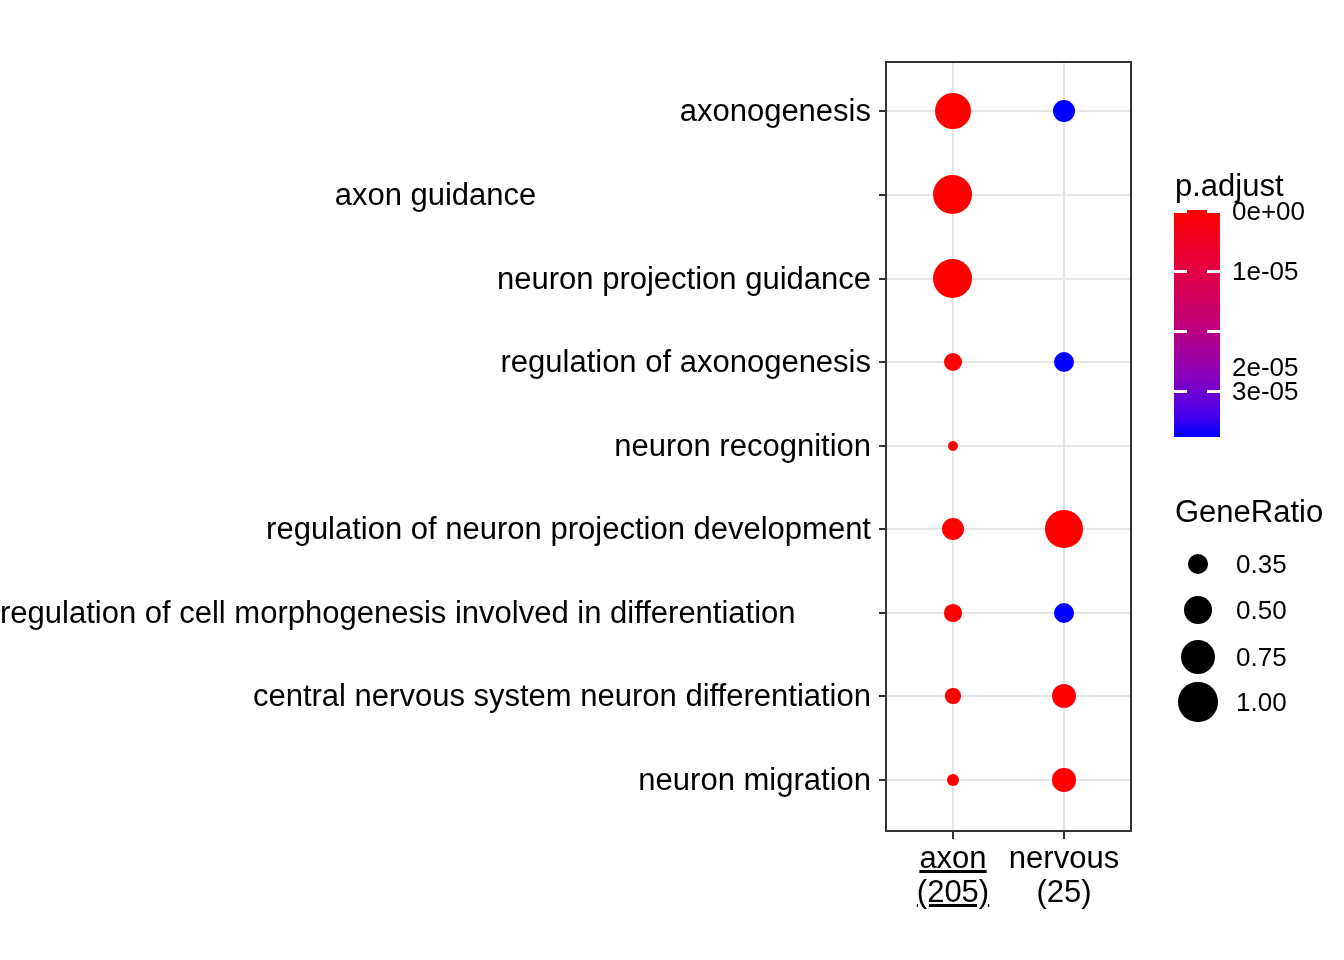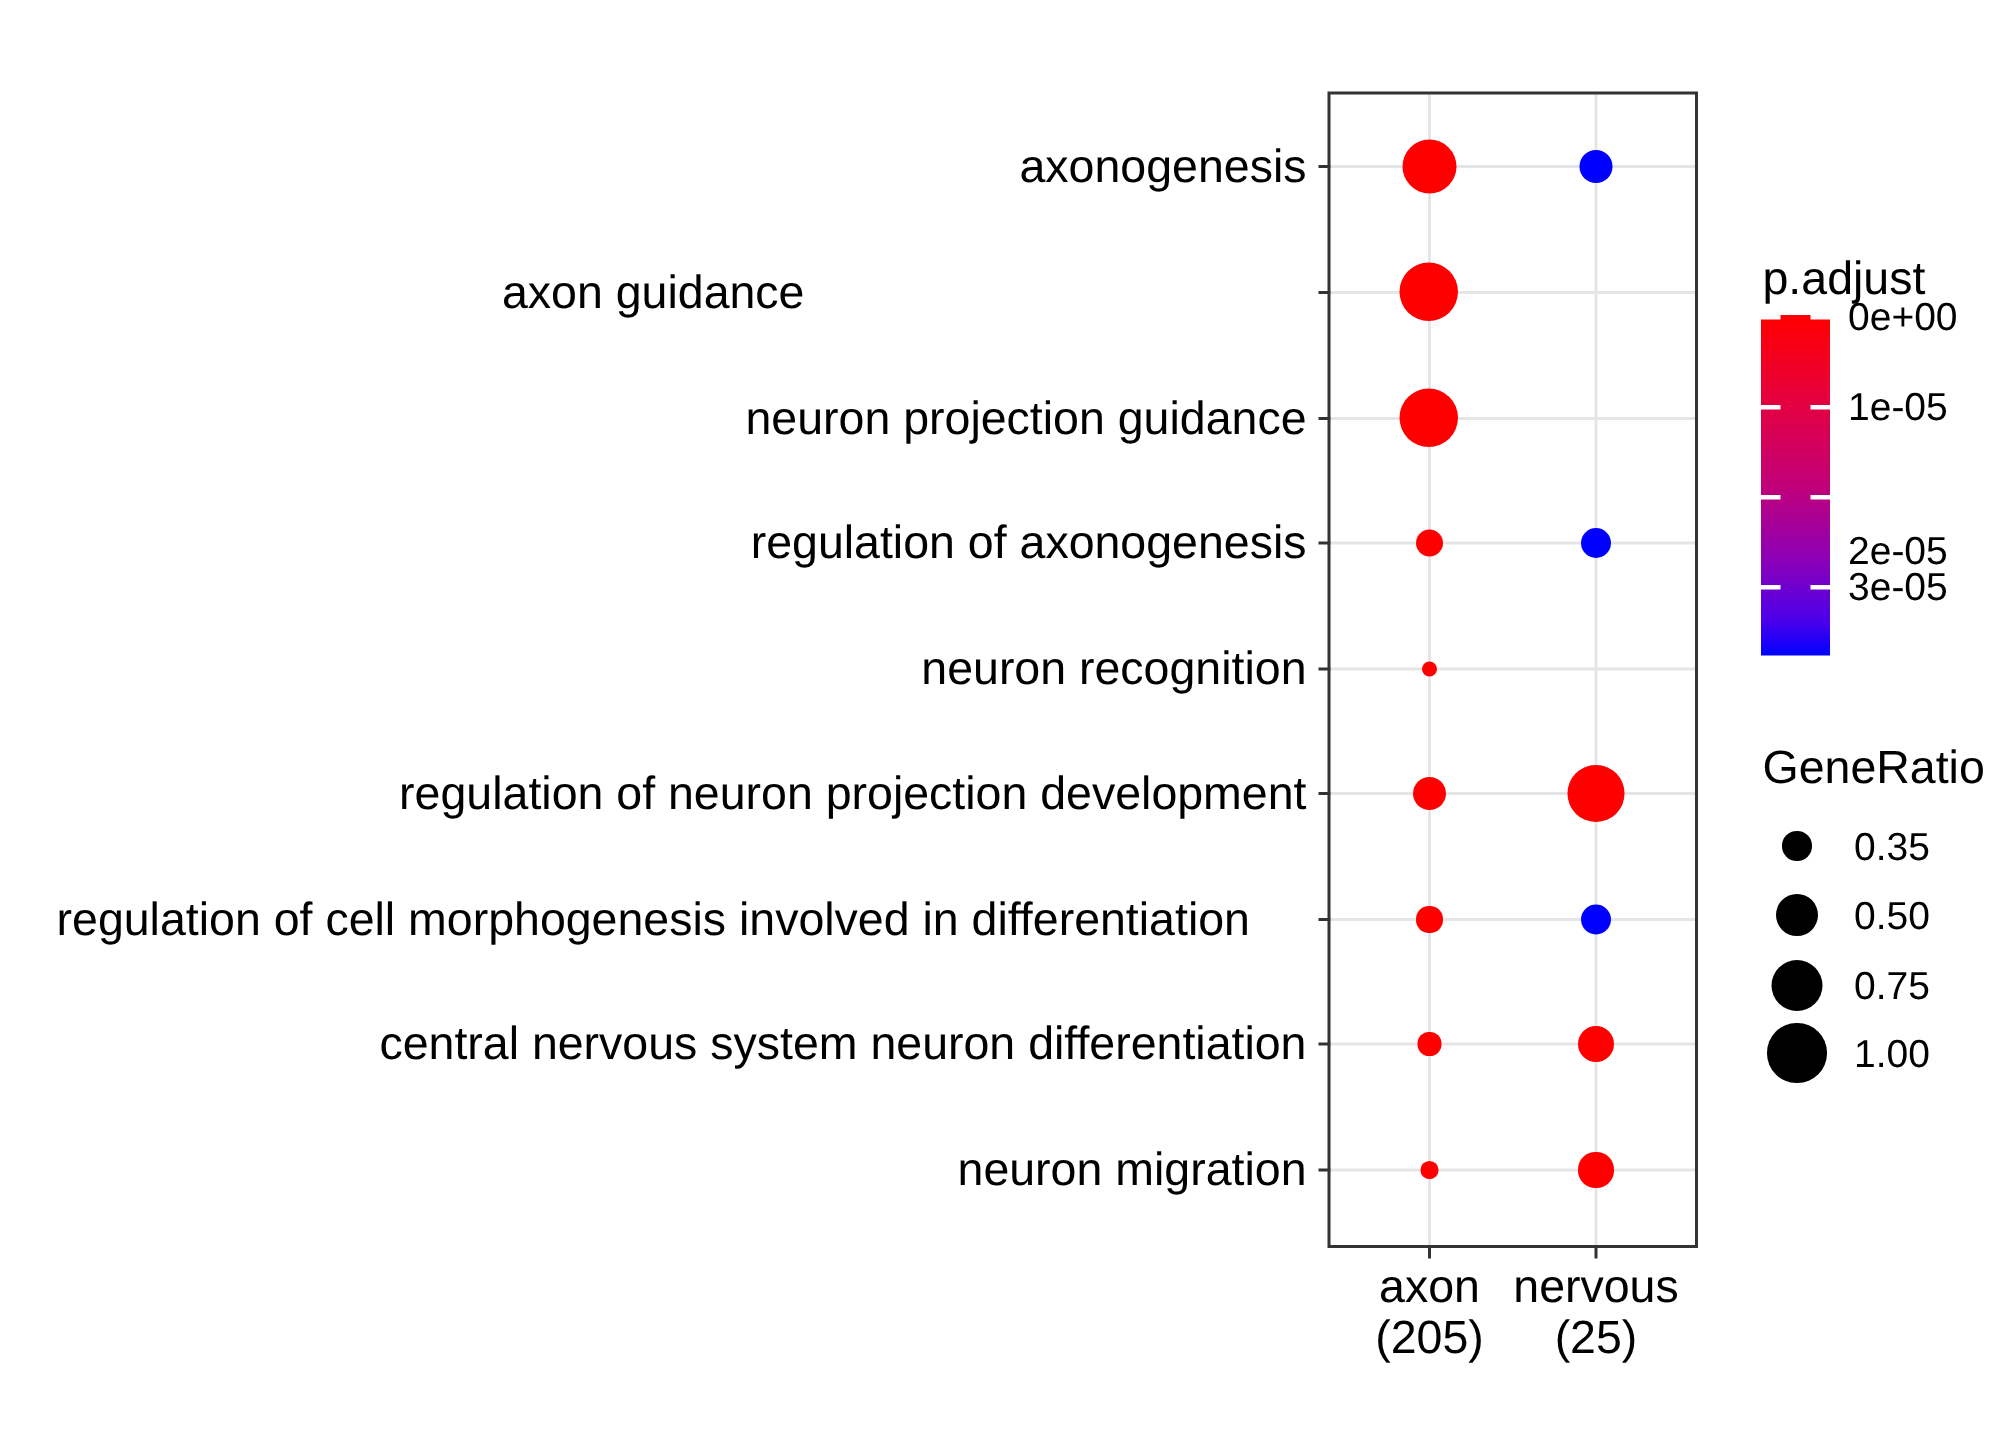--- a/index.html
+++ b/index.html
@@ -55,24 +55,24 @@
     <div style="left: 879px; top: 695px; width: 8px; height: 2px; background: rgb(51, 51, 51);"></div>
     <div style="left: 879px; top: 779px; width: 8px; height: 2px; background: rgb(51, 51, 51);"></div>
     <div style="left: 952px; top: 831px; width: 2px; height: 8px; background: rgb(51, 51, 51);"></div>
     <div style="left: 1063px; top: 831px; width: 2px; height: 8px; background: rgb(51, 51, 51);"></div>
     <div class="axis-text" style="left: 0px; width: 871px; top: 92px; height: 38px; line-height: 38px; text-align: right; color: rgb(0, 0, 0);">axonogenesis</div>
     <div class="axis-text" style="left: 0px; width: 871px; top: 176px; height: 38px; line-height: 38px; text-align: center; color: rgb(0, 0, 0);">axon guidance</div>
     <div class="axis-text" style="left: 0px; width: 871px; top: 260px; height: 38px; line-height: 38px; text-align: right; color: rgb(0, 0, 0);">neuron projection guidance</div>
     <div class="axis-text" style="left: 0px; width: 871px; top: 343px; height: 38px; line-height: 38px; text-align: right; color: rgb(0, 0, 0);">regulation of axonogenesis</div>
     <div class="axis-text" style="left: 0px; width: 871px; top: 427px; height: 38px; line-height: 38px; text-align: right; color: rgb(0, 0, 0);">neuron recognition</div>
     <div class="axis-text" style="left: 0px; width: 871px; top: 510px; height: 38px; line-height: 38px; text-align: right; color: rgb(0, 0, 0);">regulation of neuron projection development</div>
-    <div class="axis-text" style="left: 0px; width: 871px; top: 594px; height: 38px; line-height: 38px; text-align: center; color: rgb(0, 0, 0);">regulation of cell morphogenesis involved in differentiation</div>
+    <div class="axis-text" style="left: 0px; width: 871px; top: 594px; height: 38px; line-height: 38px; text-align: left; color: rgb(0, 0, 0);">regulation of cell morphogenesis involved in differentiation</div>
     <div class="axis-text" style="left: 0px; width: 871px; top: 677px; height: 38px; line-height: 38px; text-align: right; color: rgb(0, 0, 0);">central nervous system neuron differentiation</div>
     <div class="axis-text" style="left: 0px; width: 871px; top: 761px; height: 38px; line-height: 38px; text-align: right; color: rgb(0, 0, 0);">neuron migration</div>
-    <div style="left: 853px; width: 200px; top: 841px; text-align: center; color: rgb(0, 0, 0); position: absolute;">
+    <div style="left: 853px; width: 200px; top: 841px; text-align: center; color: rgb(0, 0, 0); position: absolute; text-decoration: underline;">
       <div class="axis-text" style="position: static; line-height: 34px;">axon</div>
       <div class="axis-text" style="position: static; line-height: 34px;">(205)</div>
     </div>
     <div style="left: 964px; width: 200px; top: 841px; text-align: center; color: rgb(0, 0, 0); position: absolute;">
       <div class="axis-text" style="position: static; line-height: 34px;">nervous</div>
       <div class="axis-text" style="position: static; line-height: 34px;">(25)</div>
     </div>
     <div style="left: 1174px; top: 210px; width: 46px; height: 227px; background: linear-gradient(rgb(255, 0, 0) 0%, rgb(244, 0, 30) 12%, rgb(225, 0, 69) 28%, rgb(193, 0, 120) 50%, rgb(140, 0, 184) 72%, rgb(74, 0, 235) 90%, rgb(0, 0, 255) 100%);"></div>
     <div style="left: 1174px; top: 210px; width: 13px; height: 3px; background: rgb(255, 255, 255); z-index: 4;"></div>
     <div style="left: 1207px; top: 210px; width: 13px; height: 3px; background: rgb(255, 255, 255); z-index: 4;"></div>

